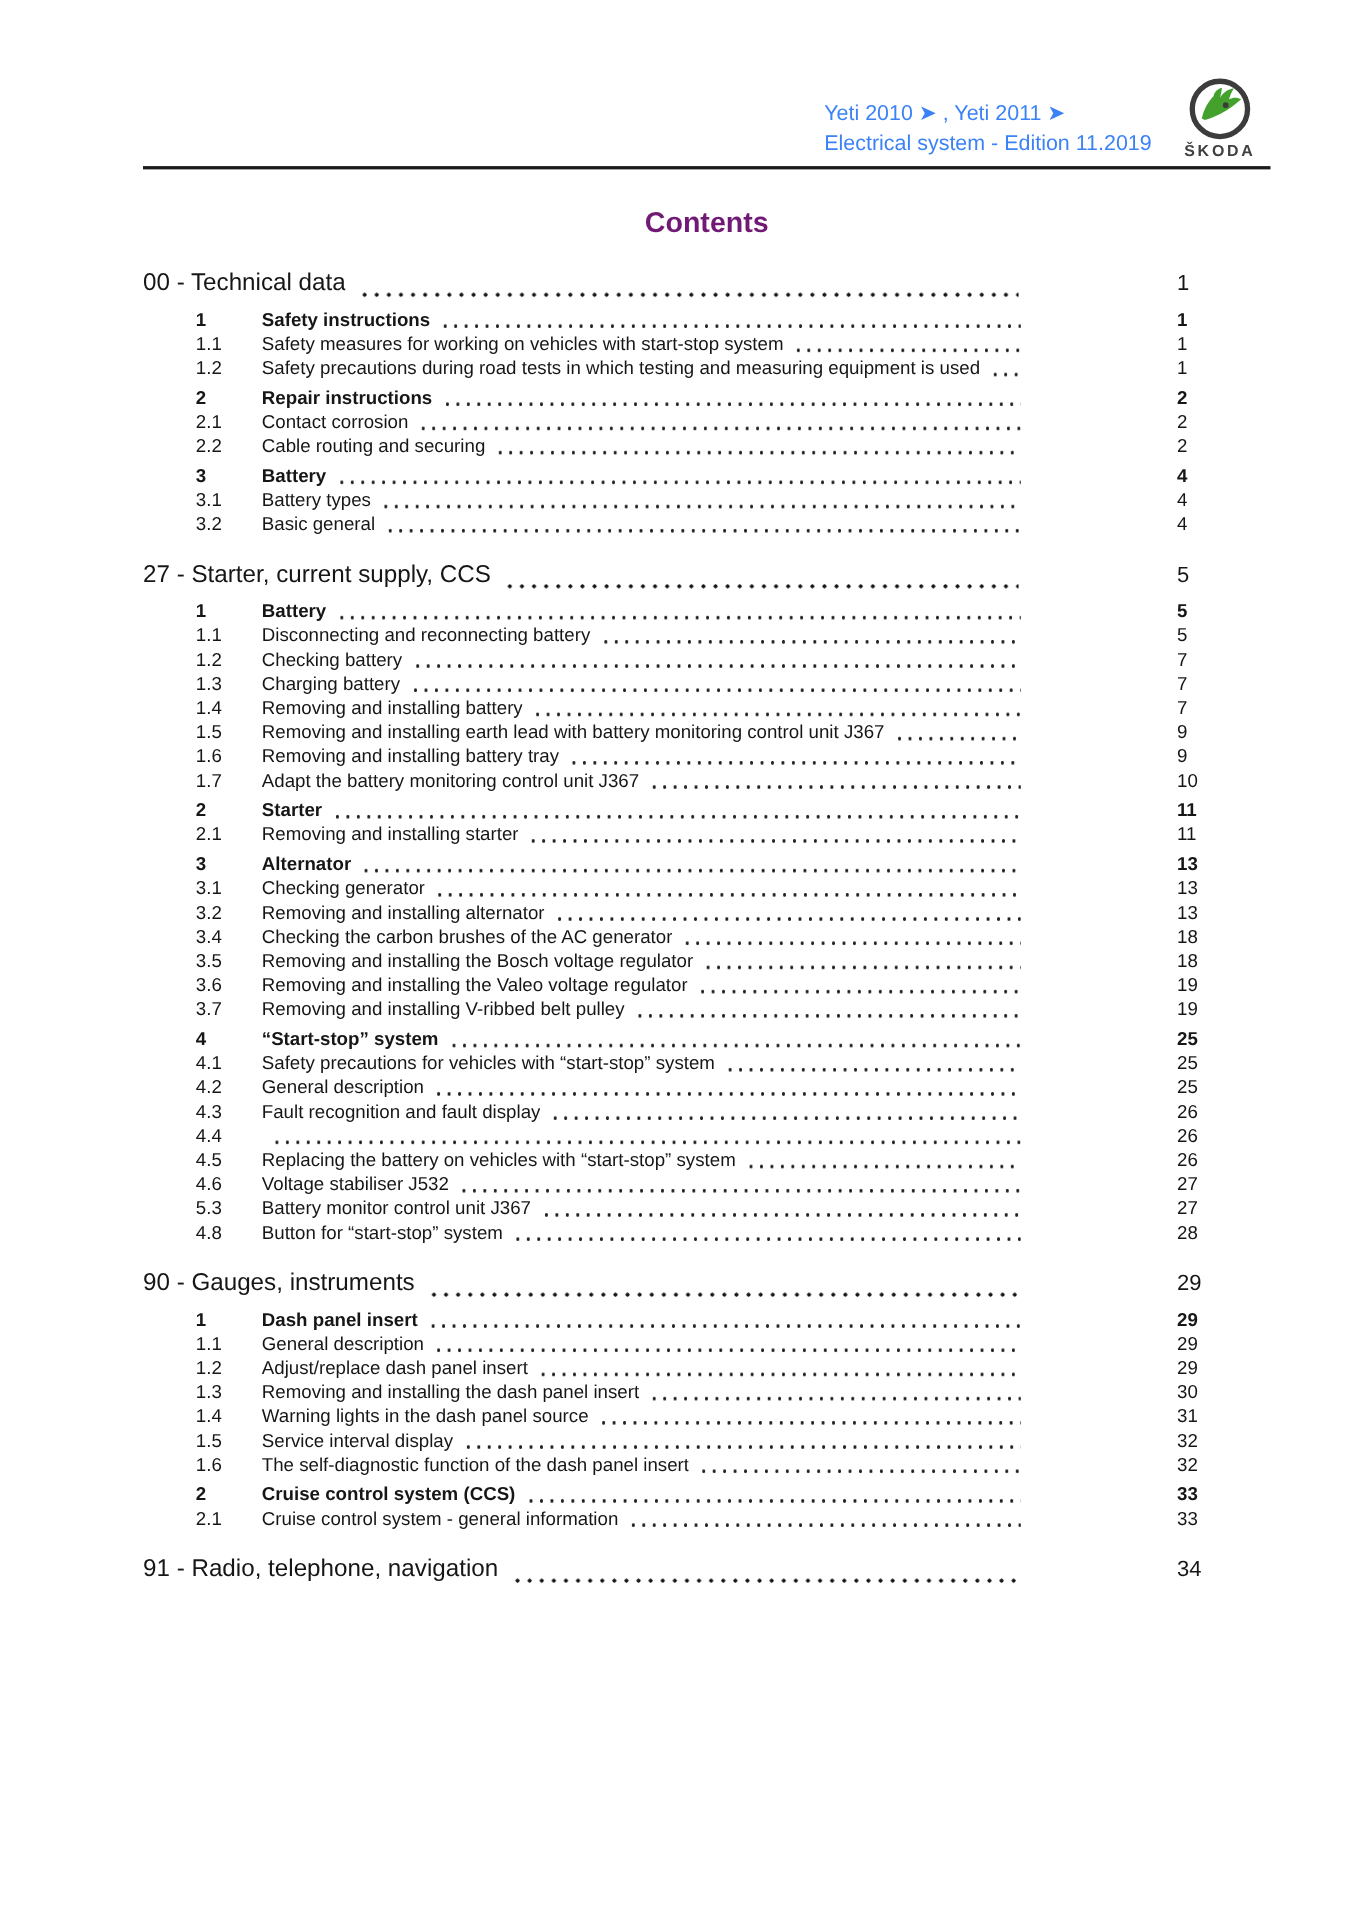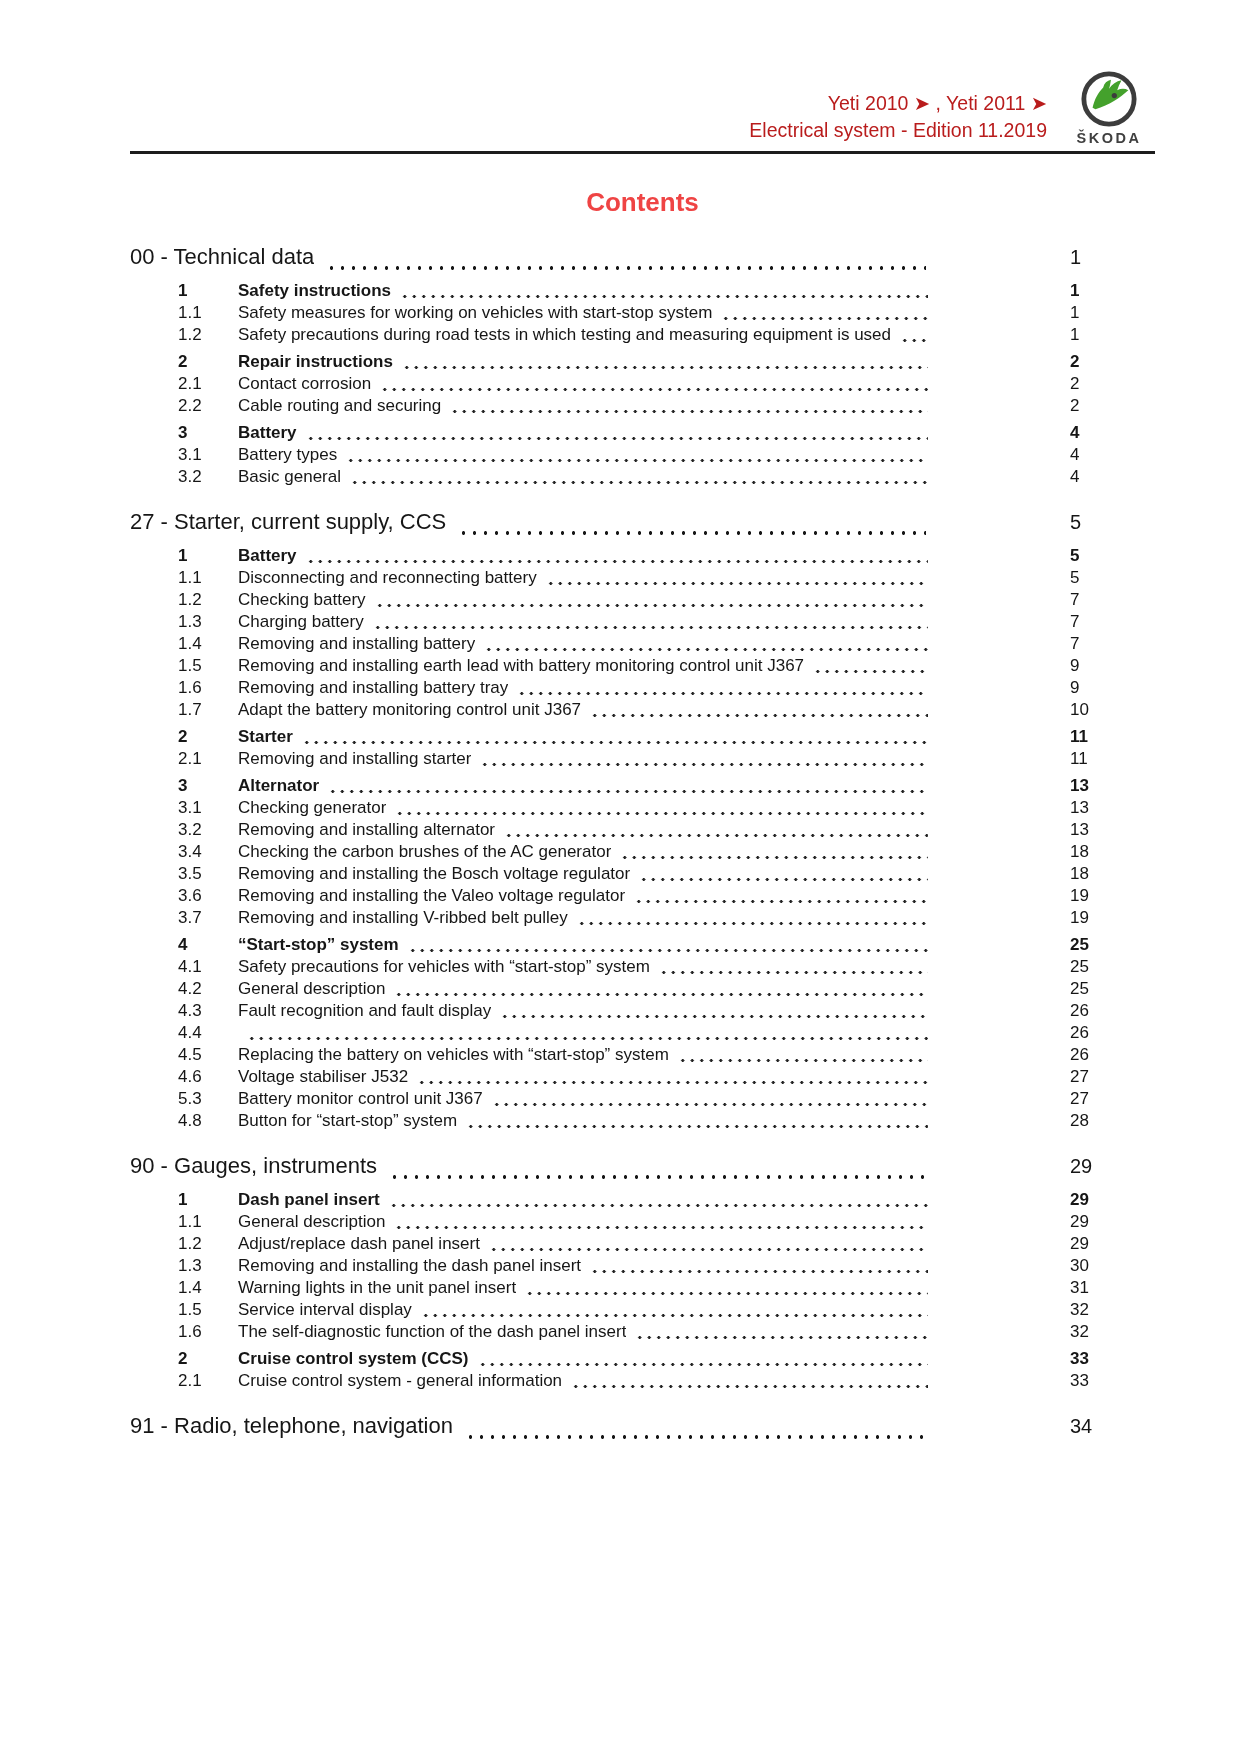--- a/index.html
+++ b/index.html
@@ -17,24 +17,23 @@
   }
   
   .header {
     margin-top:70px;
     display:flex;
     justify-content:flex-end;
     align-items:flex-end;
     gap:16px;
   }
   .header-text {
-    text-align:right;
     font-size:19.5px;
     line-height:27px;
-    color:#b91c1c;
+    color:#3b82f6;
     padding-bottom:2px;
   }
   .logo {
     display:flex; flex-direction:column; align-items:center;
     width:92px;
   }
   .logo svg { display:block; }
   .logo-word {
     margin-top:2px;
     font-size:14.5px;
@@ -48,21 +47,21 @@
     width:100%;
   }
   .rule.top { margin-top:5px; }
   
   .doc-title {
     margin-top:33px;
     width:100%;
     text-align:center;
     font-size:26px;
     font-weight:700;
-    color:#ef4444;
+    color:#701a75;
   }
   
   .toc { margin-top:26px; }
   .row {
     display:flex;
     align-items:baseline;
     height:22px;
     font-size:17px;
     white-space:nowrap;
   }
@@ -383,21 +382,21 @@
         <span class="page">29</span>
       </div>
       <div class="row sub">
         <span class="num">1.3</span>
         <span class="title">Removing and installing the dash panel insert</span>
         <span class="leader"></span>
         <span class="page">30</span>
       </div>
       <div class="row sub">
         <span class="num">1.4</span>
-        <span class="title">Warning lights in the unit panel insert</span>
+        <span class="title">Warning lights in the dash panel source</span>
         <span class="leader"></span>
         <span class="page">31</span>
       </div>
       <div class="row sub">
         <span class="num">1.5</span>
         <span class="title">Service interval display</span>
         <span class="leader"></span>
         <span class="page">32</span>
       </div>
       <div class="row sub">

